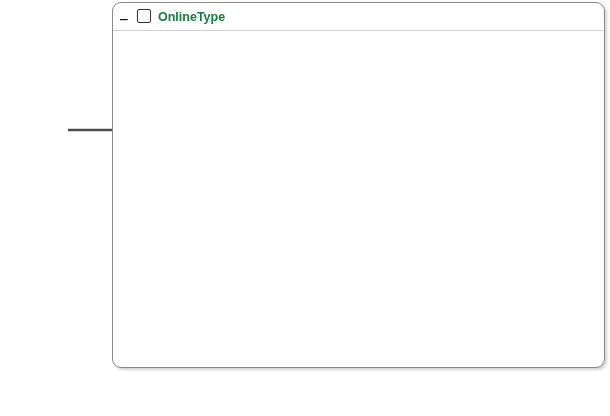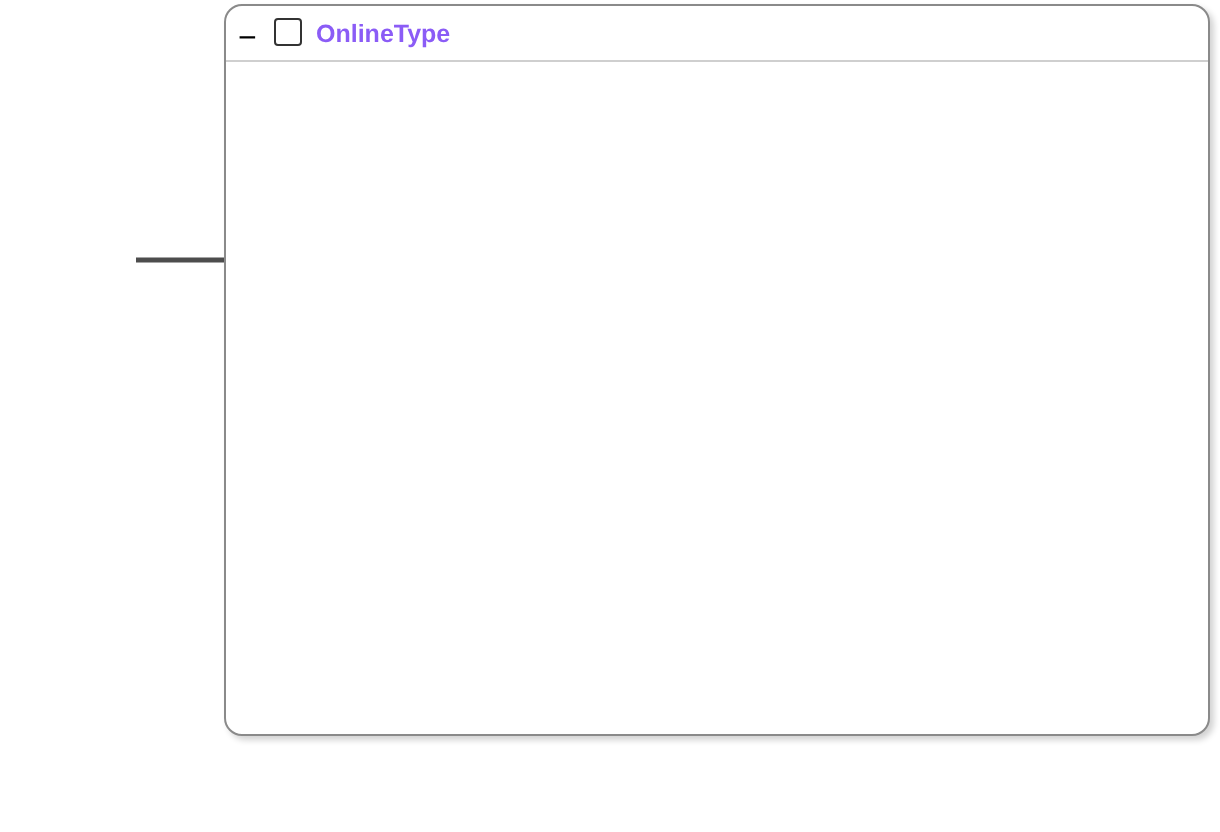--- a/index.html
+++ b/index.html
@@ -8,21 +8,21 @@
     position:relative; width:610px; height:416px; overflow:hidden;
     font-family:"Liberation Sans", sans-serif; background:#fff;
   }
   
   .type-box {
     position:absolute; left:112px; top:2px; width:493px; height:366px;
     background:#fff; border:1.5px solid #8a8a8a; border-radius:9px;
     box-shadow:2px 2px 3px rgba(0,0,0,0.18); z-index:1;
   }
   .type-header { position:relative; height:28px; border-bottom:1px solid #cfcfcf; }
-  .type-title { position:absolute; left:45px; top:7px; font-size:12.5px; font-weight:bold; color:#8b5cf6; }
+  .type-title { position:absolute; left:45px; top:7px; font-size:12.5px; font-weight:bold; color:#15803d; }
   .type-icon {
     position:absolute; left:24px; top:6px; width:14px; height:14px;
     border:1px solid #333; border-radius:2px;
     background:linear-gradient(135deg,#efeaf7 0%,#cdc1e2 55%,#a globalization;
     background:linear-gradient(135deg,#efeaf7 0%,#cdc1e2 55%,#a593c9 100%);
   }
   
   svg.wires { position:absolute; left:0; top:0; z-index:2; }
   
   .toggle {

